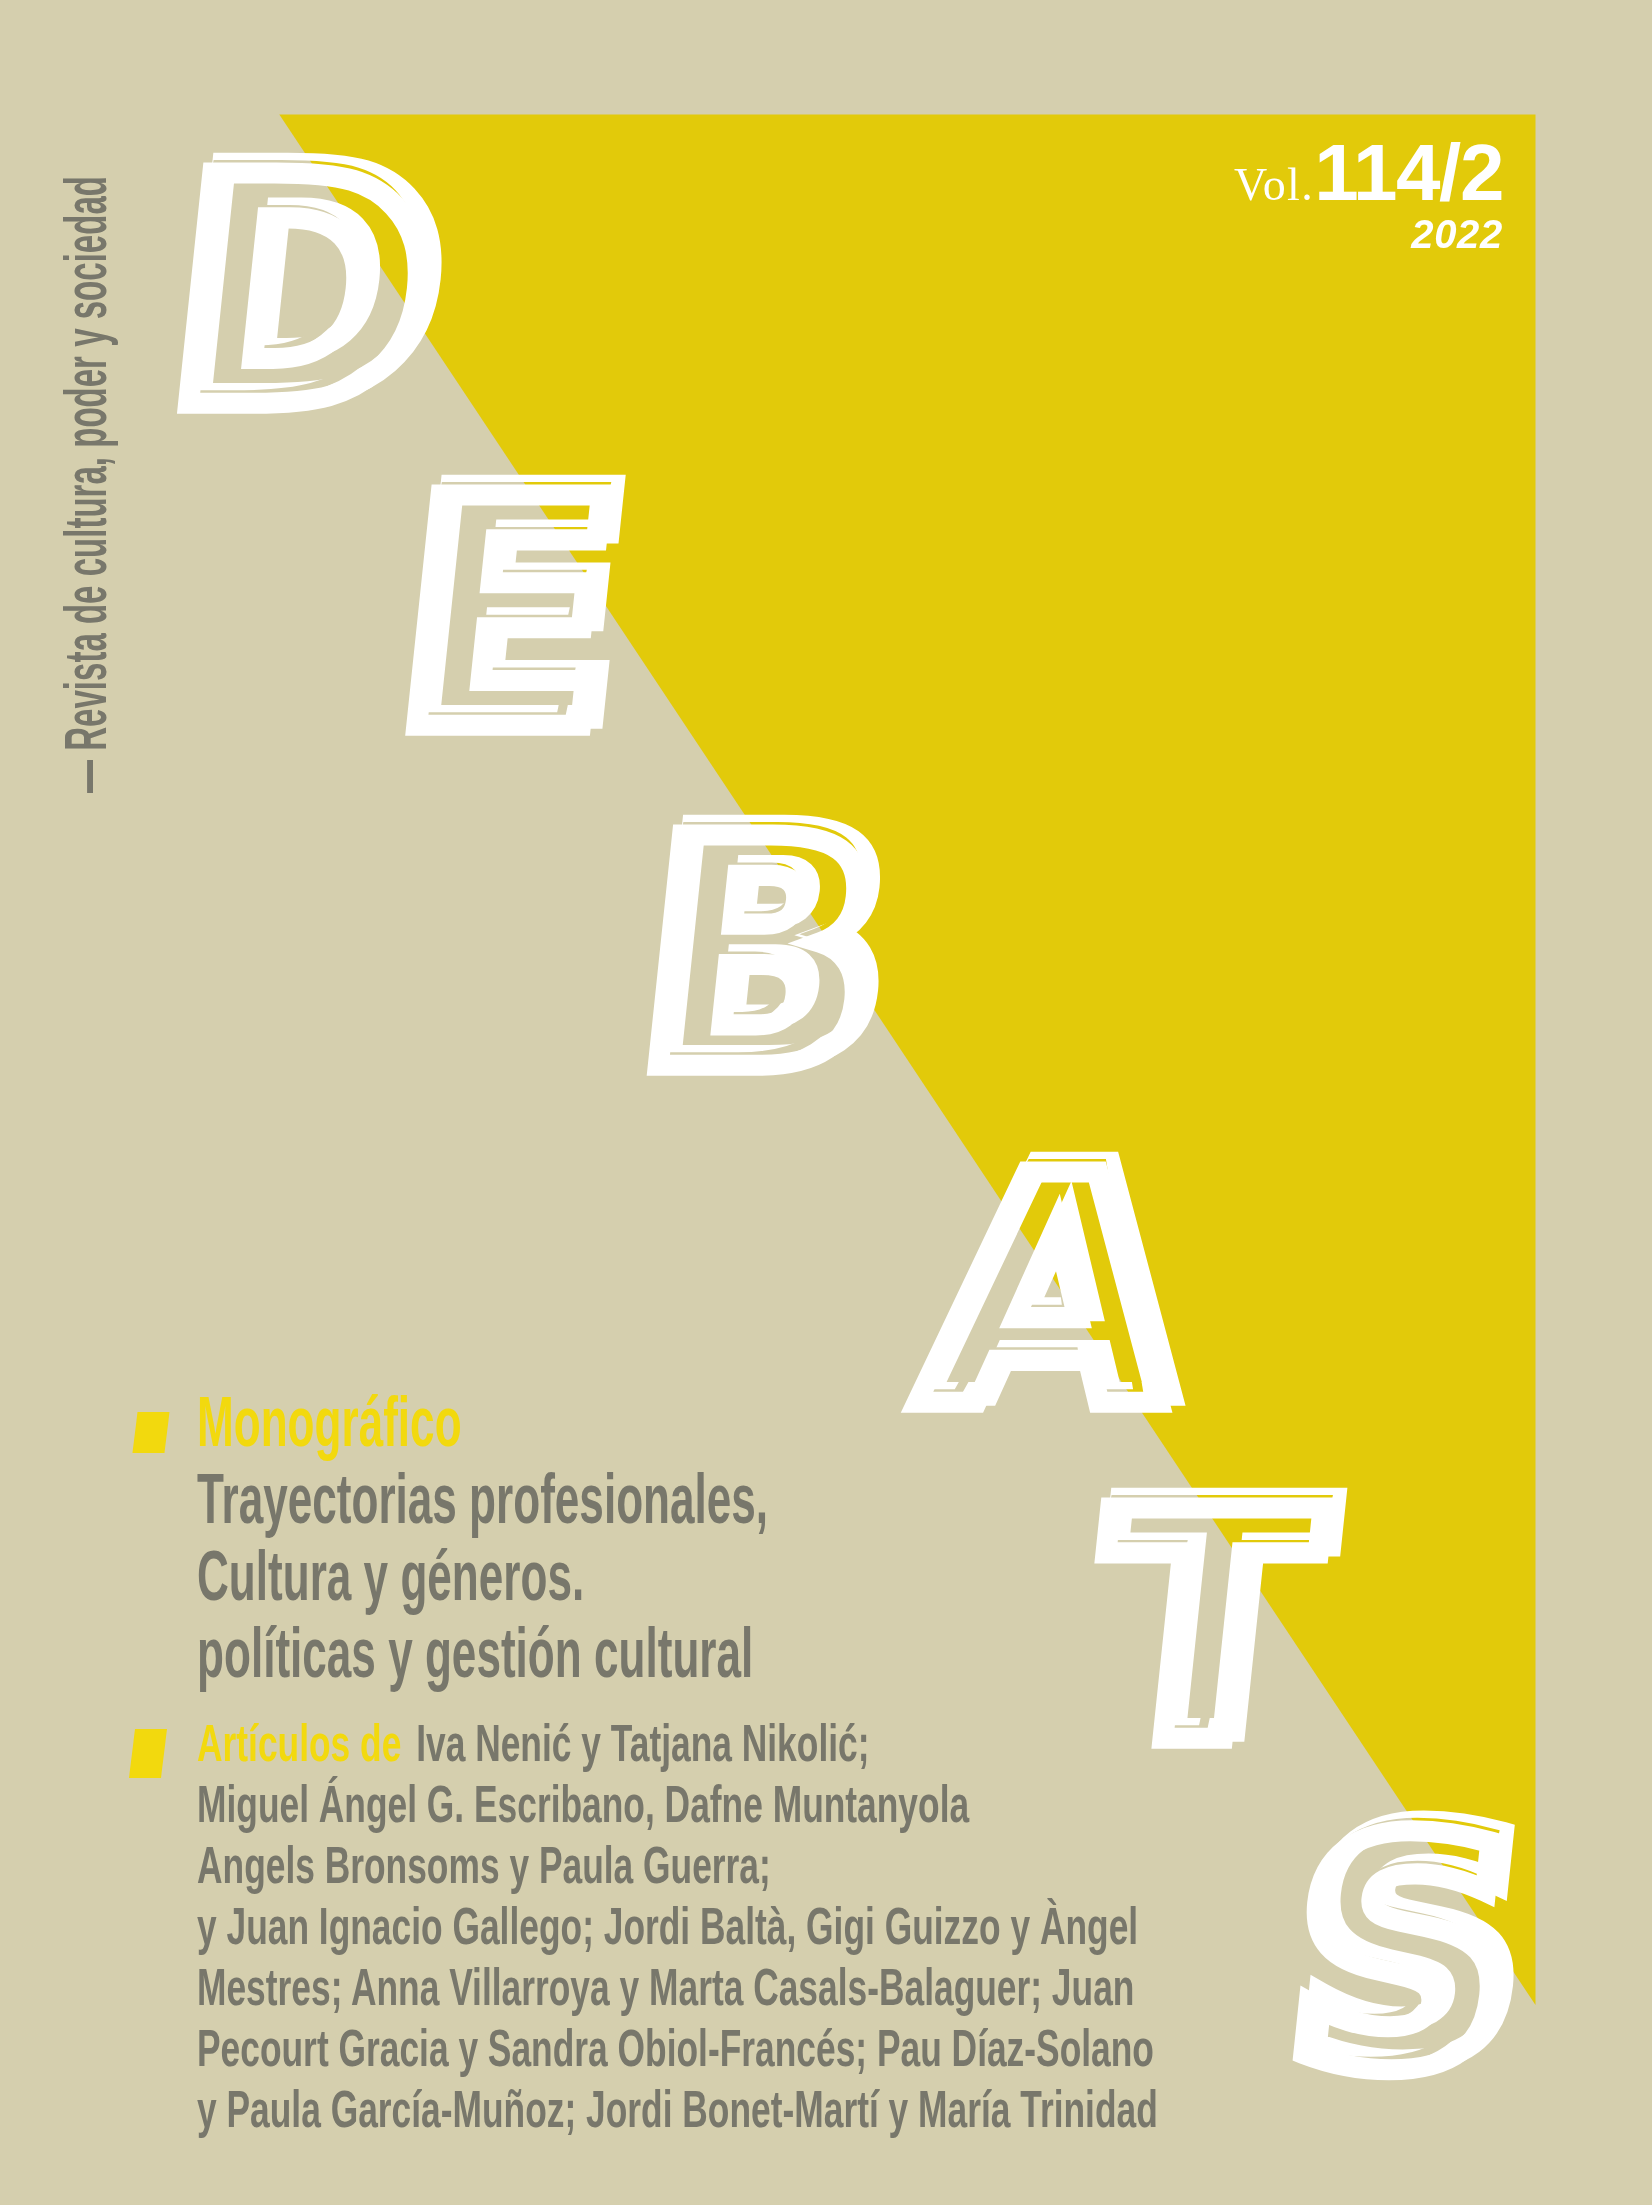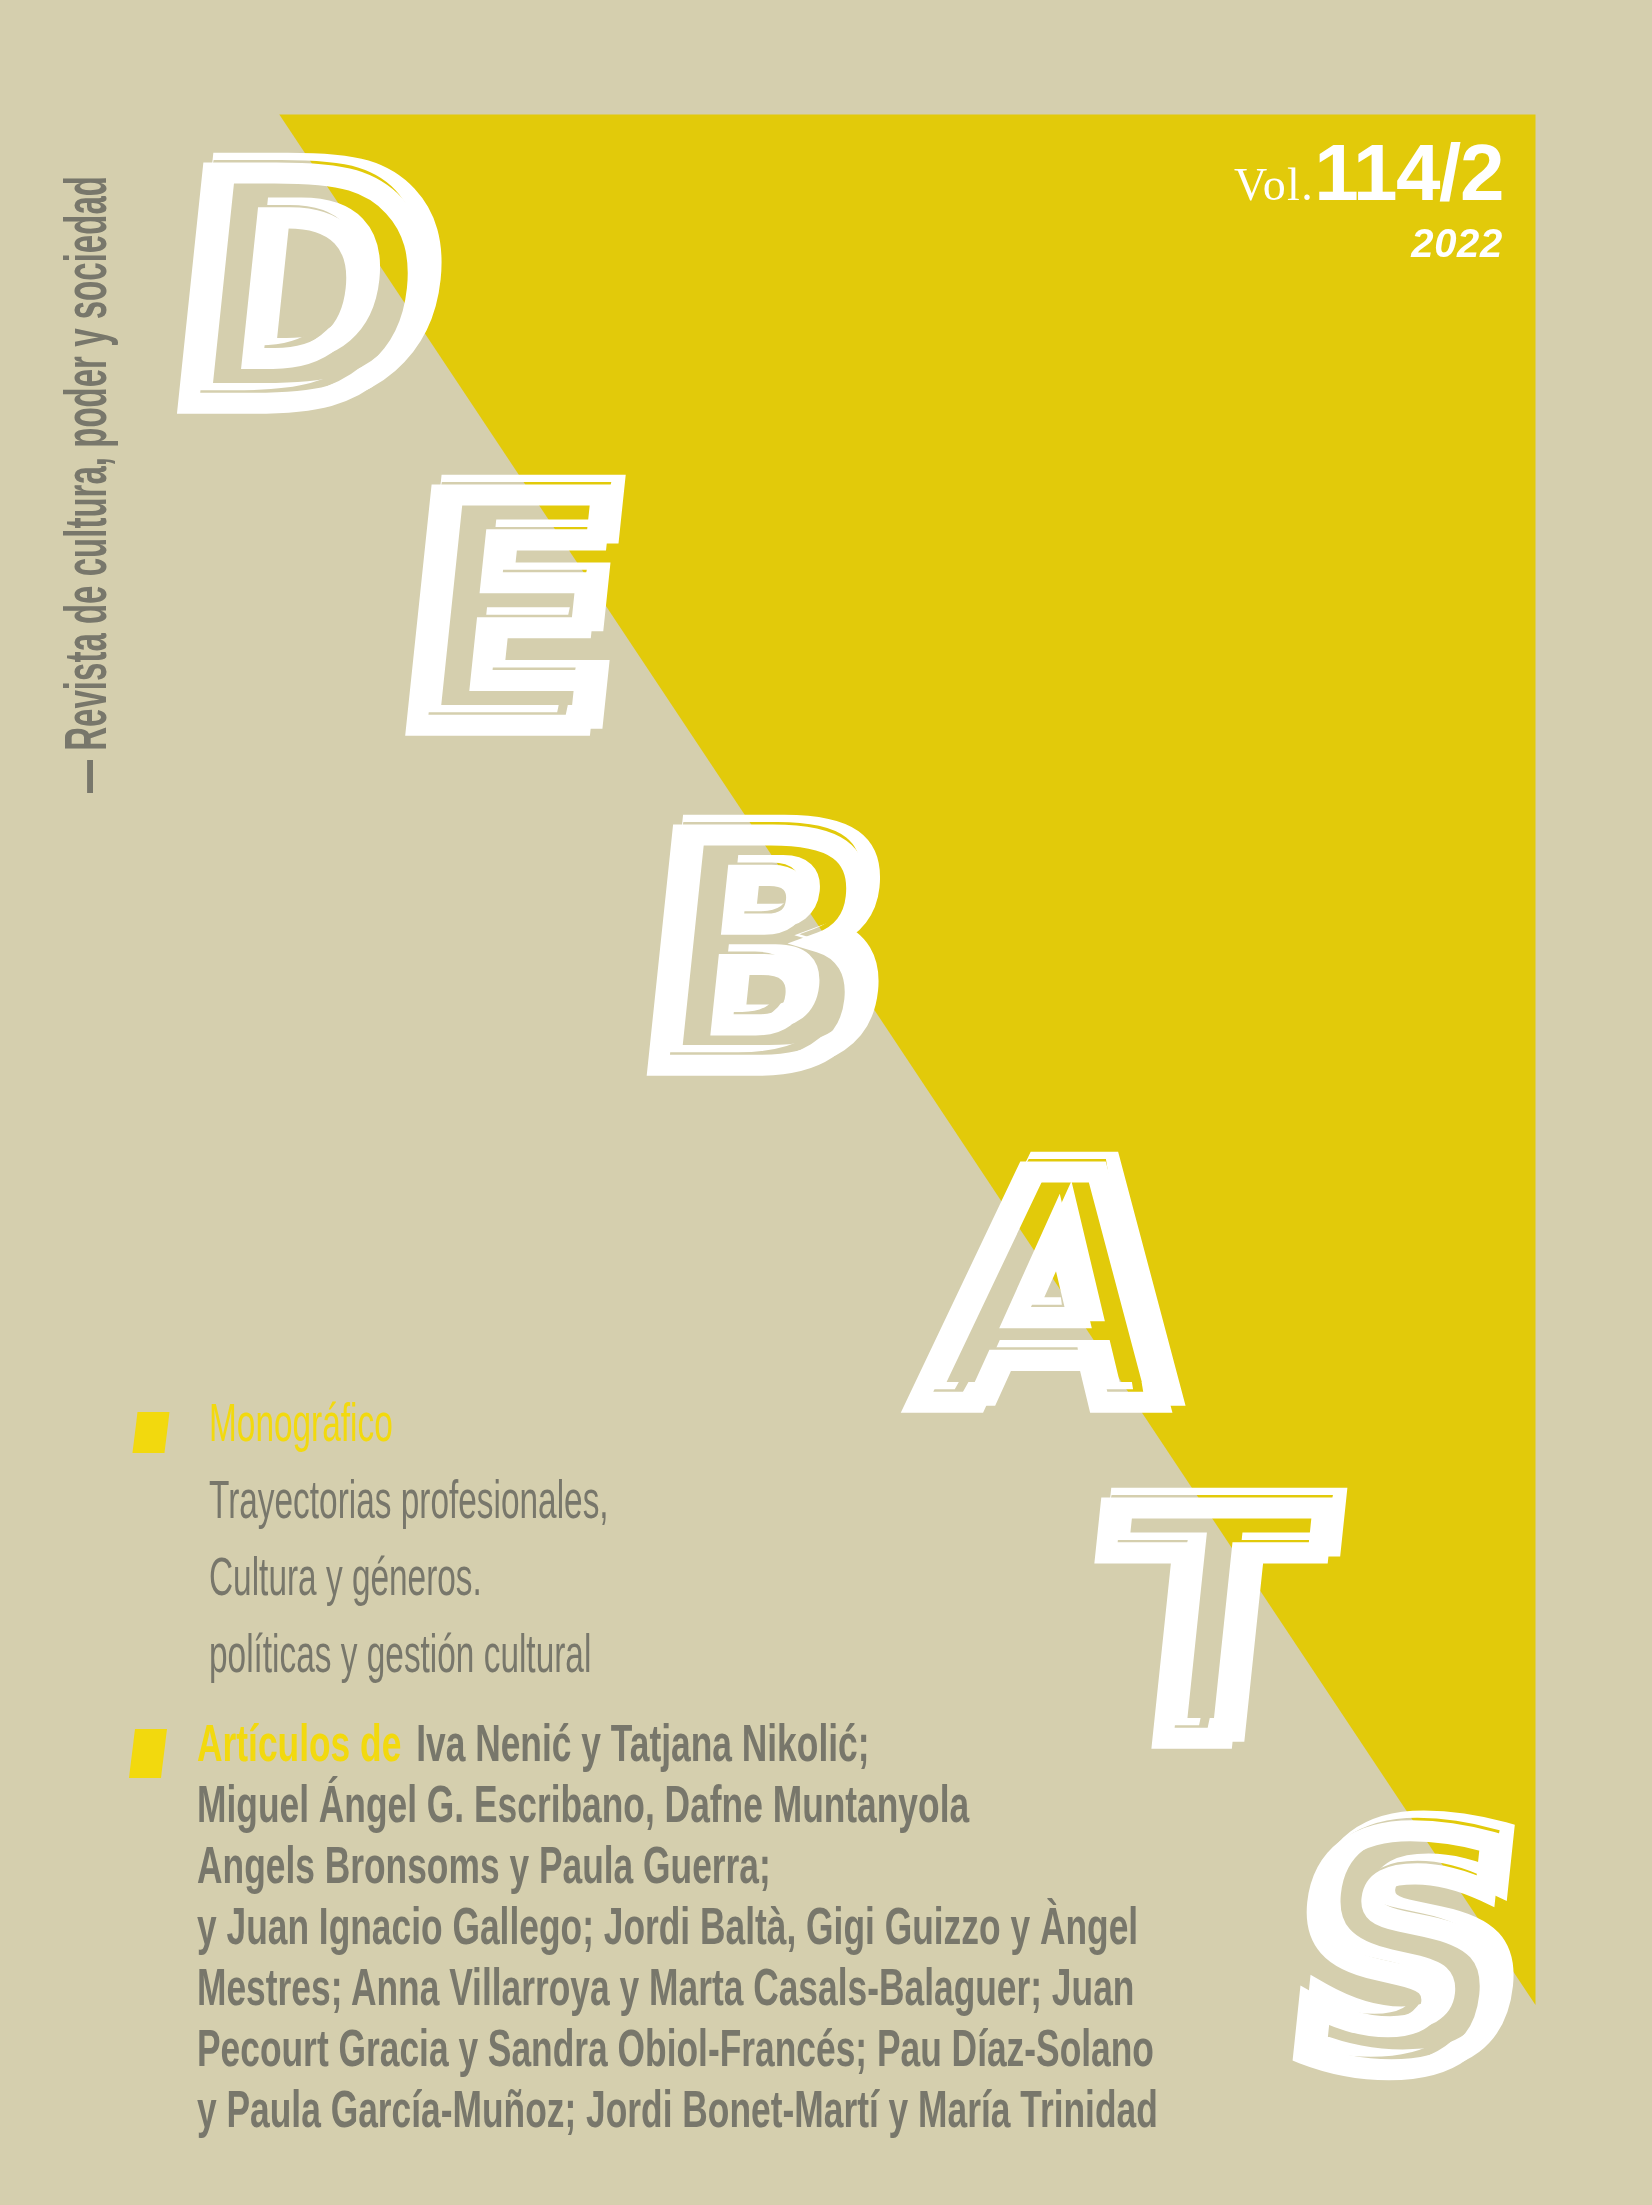--- a/index.html
+++ b/index.html
@@ -32,33 +32,32 @@
     color:var(--gray);white-space:nowrap;
   }
   .cond{display:inline-block;transform-origin:0 50%;white-space:nowrap;}
   .spine .cond{transform:scaleX(0.56);}
 
   
   .vol-block{position:absolute;top:133px;right:149px;text-align:right;color:var(--white);}
   .vol-line{display:flex;align-items:baseline;justify-content:flex-end;}
   .vol-label{font-family:"Liberation Serif",serif;font-size:46px;line-height:1;letter-spacing:1.4px;}
   .vol-number{font-weight:bold;font-size:80px;line-height:1;letter-spacing:-1.4px;}
-  .vol-year{font-weight:bold;font-style:italic;font-size:40px;line-height:1;margin-top:10px;letter-spacing:0.7px;}
+  .vol-year{font-weight:bold;font-style:italic;font-size:40px;line-height:1;margin-top:1px;letter-spacing:0.7px;}
 
   
   .bullet{position:absolute;background:var(--accent);transform:skewX(-7deg);}
   .bullet-mono{left:135px;top:1412px;width:32px;height:41px;}
   .bullet-art{left:132px;top:1729px;width:32px;height:49px;}
 
   
   .mono-block{
     position:absolute;left:197px;top:1384px;
-    font-weight:normal;font-size:53px;line-height:77px;
+    font-weight:bold;font-size:70px;line-height:77px;
     color:var(--gray);
-    margin-left:12px;
   }
   .mono-block .cond{transform:scaleX(0.63);}
   .mono-label{color:var(--accent);}
 
   
   .art-block{
     position:absolute;left:197px;top:1713px;
     font-weight:bold;font-size:52px;line-height:61px;
     color:var(--gray);
   }

